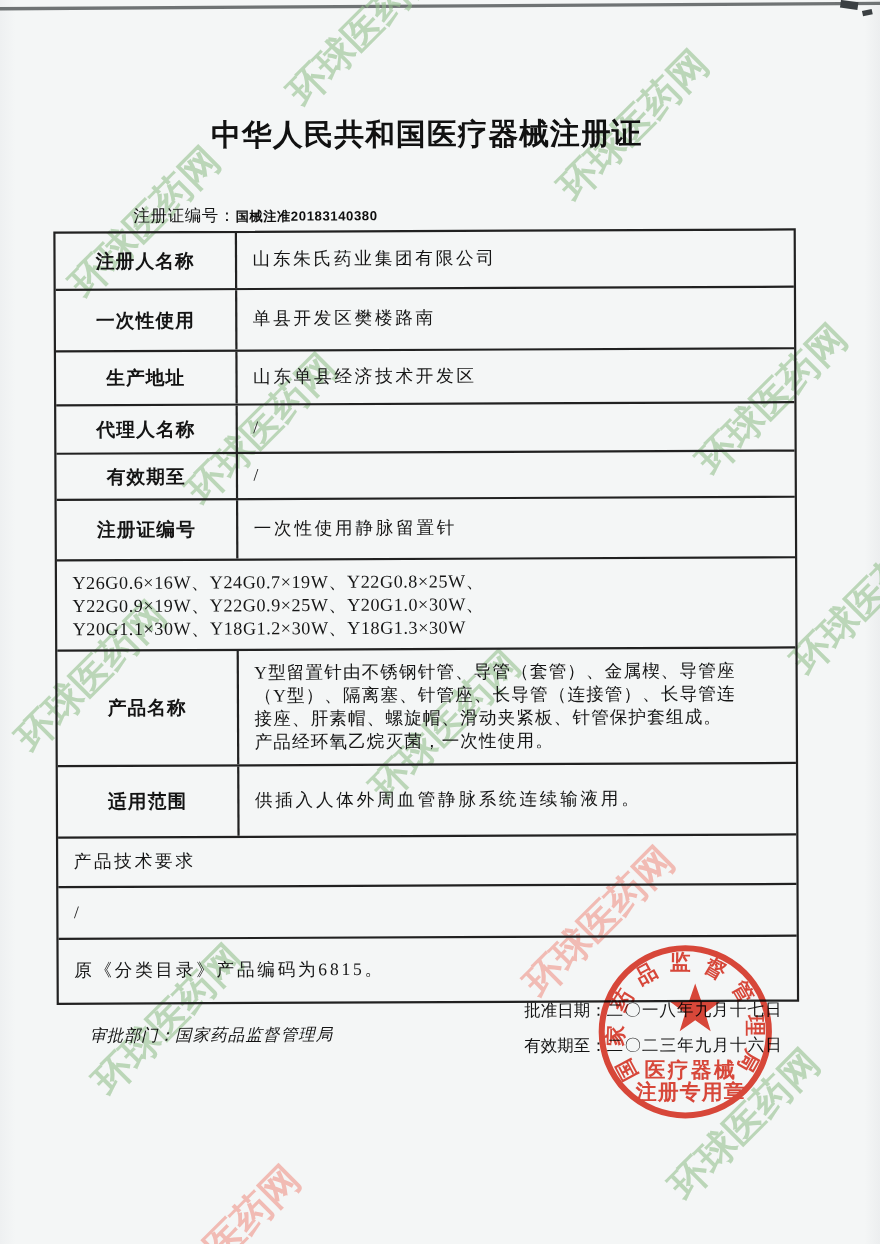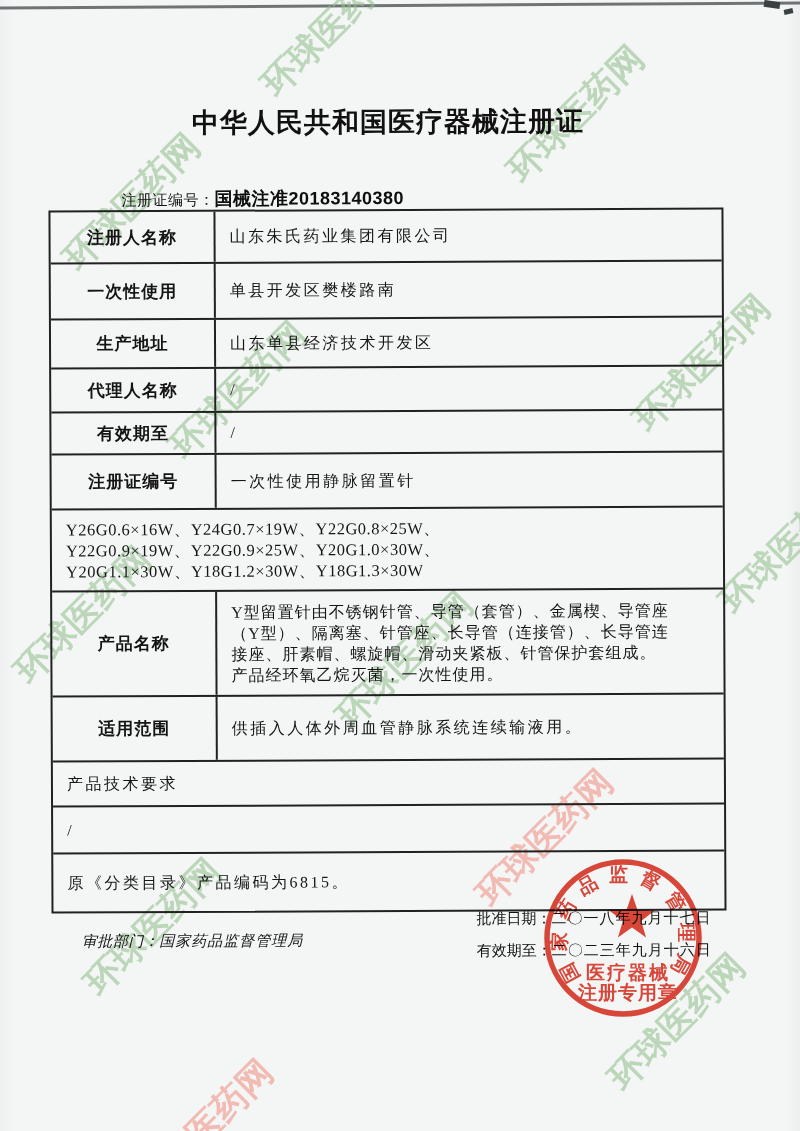--- a/index.html
+++ b/index.html
@@ -25,21 +25,21 @@
   .wm.green{color:rgba(146,192,140,.58);}
   .wm.pink{color:rgba(238,138,126,.55);}
   
   .content{position:absolute;inset:0;z-index:2;transform:rotate(-0.25deg);color:#1b1b1b;}
   .title{
     position:absolute;top:104px;left:0;width:780px;margin:0;
     text-align:center;font-size:27px;font-weight:bold;letter-spacing:1px;color:#111;
   }
   .certno{position:absolute;top:186px;left:123px;font-size:15px;white-space:nowrap;}
   .certno .lab{letter-spacing:.5px;color:#151515;}
-  .certno .val{font-size:18px;font-weight:700;letter-spacing:.5px;color:#0e0e0e;}
+  .certno .val{font-size:12px;font-weight:700;letter-spacing:.5px;color:#0e0e0e;}
   .regtable{
     position:absolute;top:209px;left:50px;width:671px;
     border:2px solid #212121;background:transparent;
   }
   .row{display:flex;}
   .row + .row{border-top:2px solid #212121;}
   .cell-label{
     width:163px;flex:0 0 163px;border-right:2px solid #212121;
     display:flex;align-items:center;justify-content:center;
     font-weight:700;font-size:17px;letter-spacing:1px;color:#141414;

